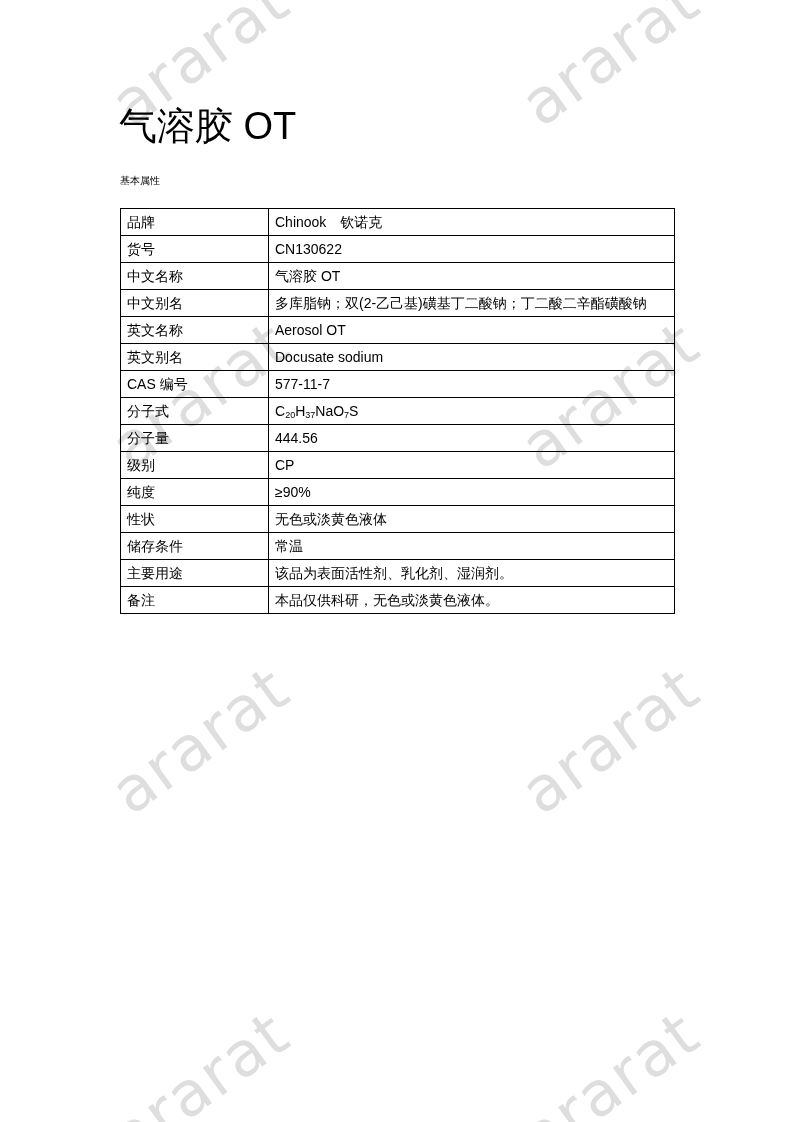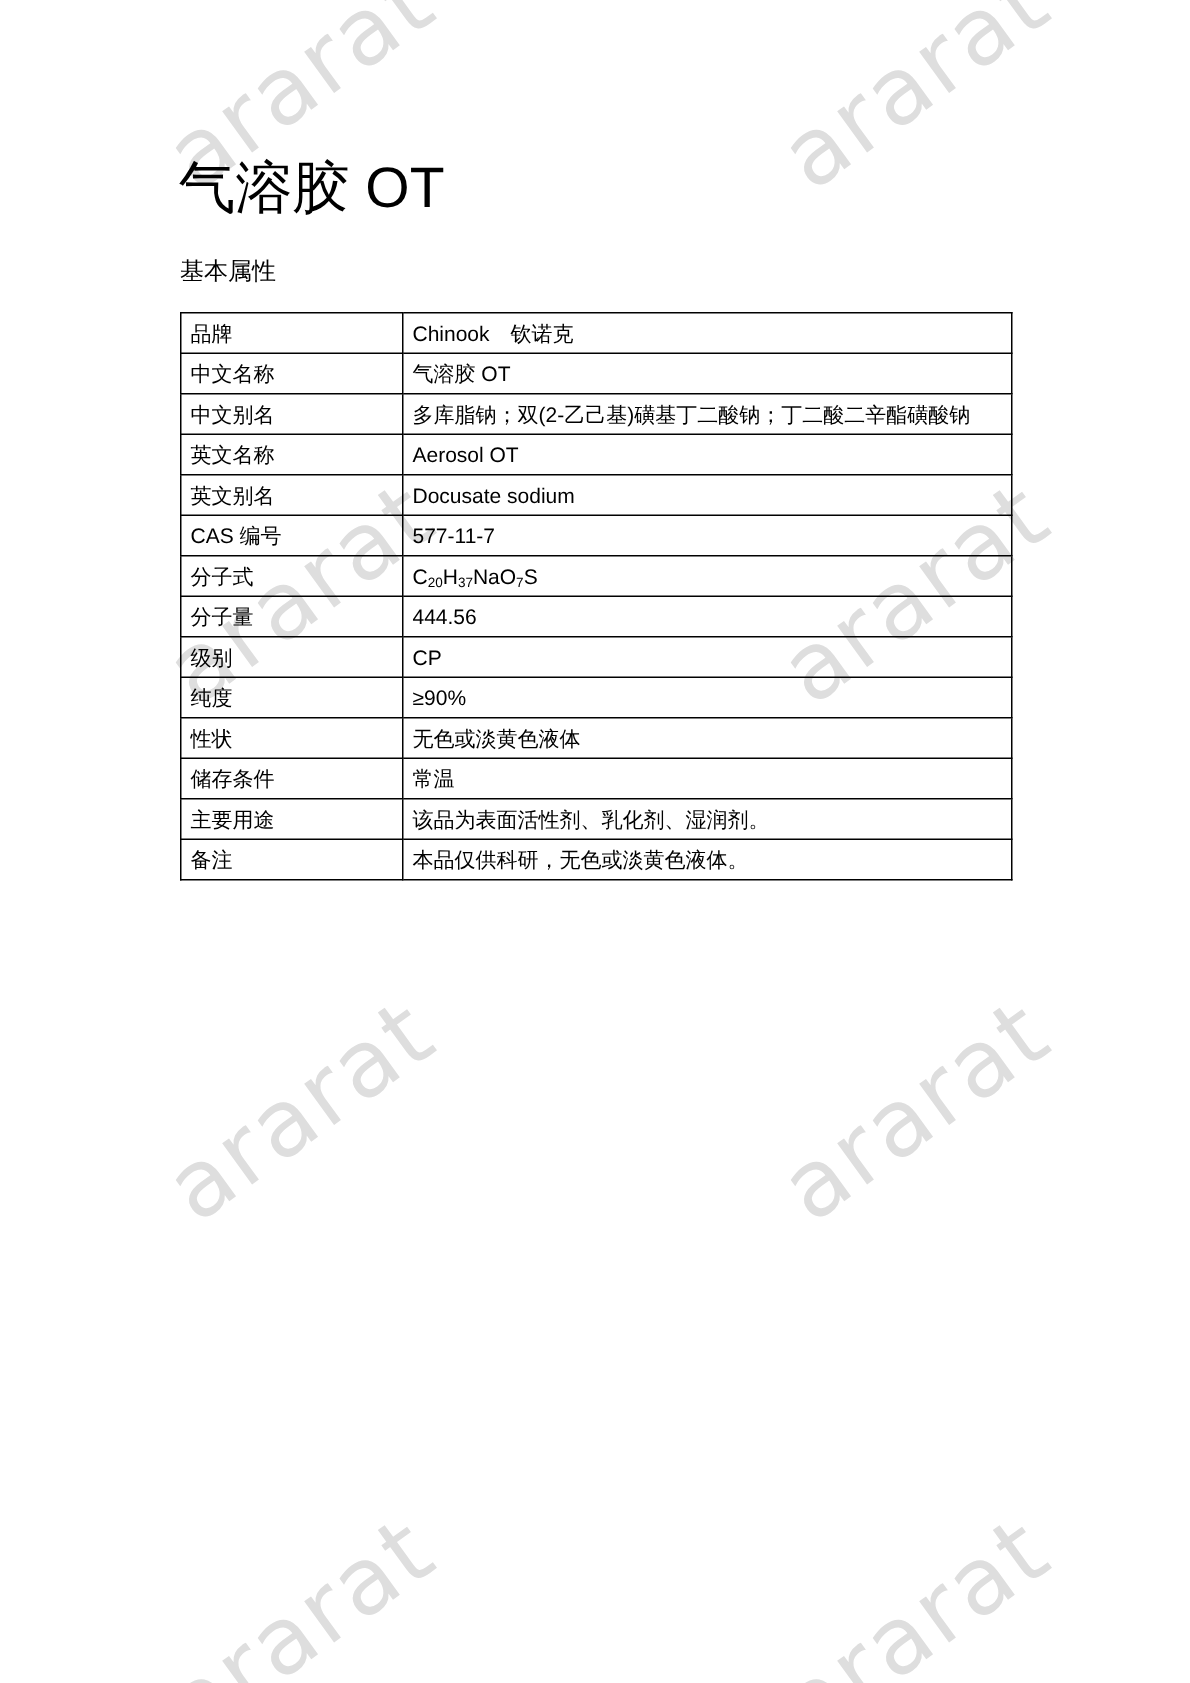--- a/index.html
+++ b/index.html
@@ -32,21 +32,21 @@
       font-size: 38px;
       line-height: 44px;
       margin: 0;
       font-weight: normal;
       white-space: nowrap;
     }
     .section-label {
       position: absolute;
       left: 120px;
       top: 172px;
-      font-size: 16px;
+      font-size: 10px;
       line-height: 20px;
       white-space: nowrap;
       font-family: Liberation Mono, monospace;
     }
     table.props {
       position: absolute;
       left: 120px;
       top: 208px;
       width: 555px;
       border-collapse: collapse;
@@ -79,20 +79,24 @@
 
 <div class="content">
   <h1 class="title">气溶胶 OT</h1>
   <div class="section-label">基本属性</div>
 
   <table class="props">
     <tbody>
       <tr>
         <td class="key">品牌</td>
         <td class="val">Chinook　钦诺克</td>
+      </tr>
+      <tr>
+        <td class="key">货号</td>
+        <td class="val">CN130622</td>
       </tr>
       <tr>
         <td class="key">中文名称</td>
         <td class="val">气溶胶 OT</td>
       </tr>
       <tr>
         <td class="key">中文别名</td>
         <td class="val">多库脂钠；双(2-乙己基)磺基丁二酸钠；丁二酸二辛酯磺酸钠</td>
       </tr>
       <tr>

